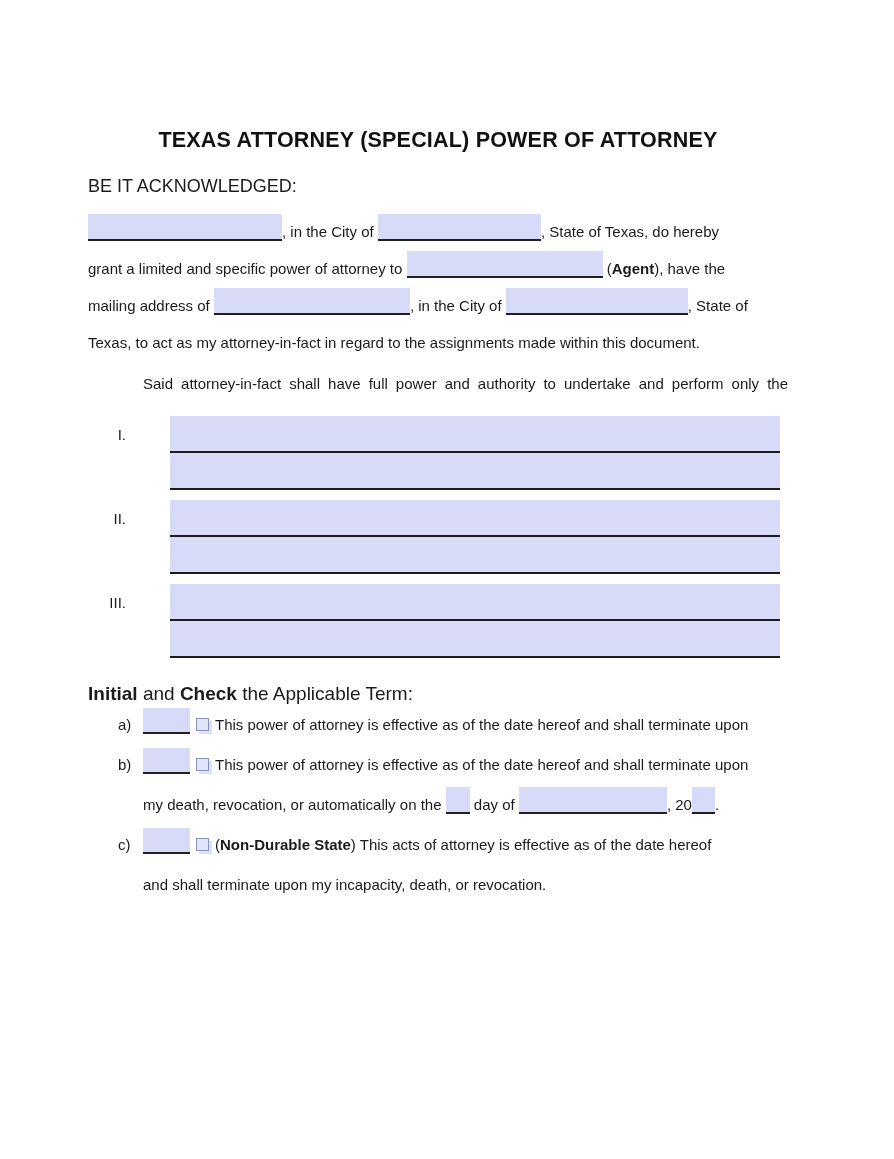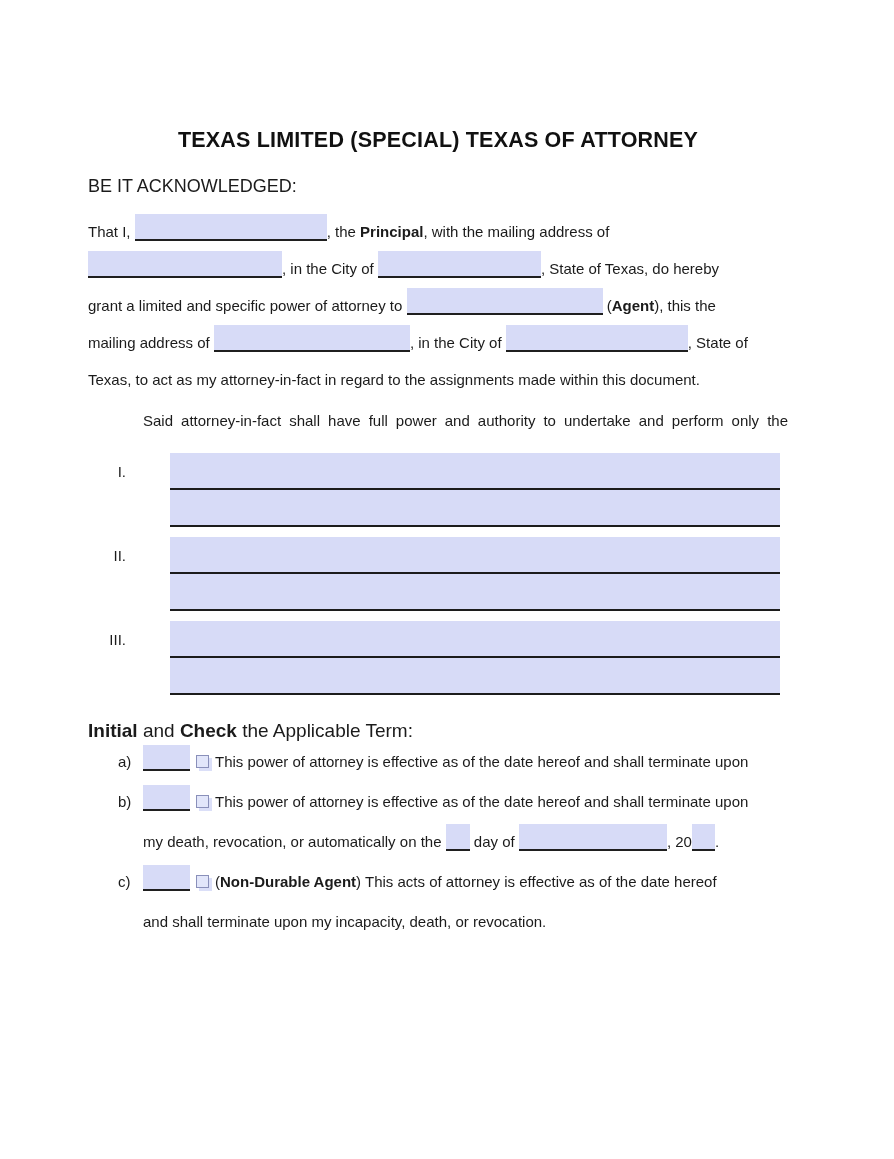--- a/index.html
+++ b/index.html
@@ -68,28 +68,27 @@
     vertical-align: -1px;
     margin: 0 6px 0 6px;
   }
 </style>
 </head>
 <body>
 
 <div class="page">
   <div class="main">
 
-    <h1 class="title">TEXAS LIMITED (SPECIAL) TEXAS OF ATTORNEY</h1>
+    <h1 class="title">TEXAS ATTORNEY (SPECIAL) POWER OF ATTORNEY</h1>
 
     <p class="preamble">BE IT ACKNOWLEDGED:</p>
 
     <div class="para1">
-      <div class="tline"><span>That I, </span><span class="field w-pname"></span><span>, the </span><b>Principal</b><span>, with the mailing address of</span></div>
       <div class="tline"><span class="field w-paddr"></span><span>, in the City of </span><span class="field w-pcity"></span><span>, State of Texas, do hereby</span></div>
-      <div class="tline"><span>grant a limited and specific power of attorney to </span><span class="field w-aname"></span><span> (</span><b>Agent</b><span>), this the</span></div>
+      <div class="tline"><span>grant a limited and specific power of attorney to </span><span class="field w-aname"></span><span> (</span><b>Agent</b><span>), have the</span></div>
       <div class="tline"><span>mailing address of </span><span class="field w-aaddr"></span><span>, in the City of </span><span class="field w-acity"></span><span>, State of</span></div>
       <div class="tline">Texas, to act as my attorney-in-fact in regard to the assignments made within this document.</div>
     </div>
 
     <div class="para2">
       <div class="jline">Said attorney-in-fact shall have full power and authority to undertake and perform only the</div>
     </div>
 
     <div class="acts">
       <div class="act-section">
@@ -116,19 +115,19 @@
     </div>
 
     <div class="terms-heading"><b>Initial</b><span> and </span><b>Check</b><span> the Applicable Term:</span></div>
 
     <div class="terms">
       <div class="term-line"><span class="marker">a)</span><span class="field w-initial"></span><span class="checkbox"></span><span>This power of attorney is effective as of the date hereof and shall terminate upon</span></div>
 
       <div class="term-line"><span class="marker">b)</span><span class="field w-initial"></span><span class="checkbox"></span><span>This power of attorney is effective as of the date hereof and shall terminate upon</span></div>
       <div class="term-line cont"><span>my death, revocation, or automatically on the </span><span class="field w-day"></span><span> day of </span><span class="field w-month"></span><span>, 20</span><span class="field w-year"></span><span>.</span></div>
 
-      <div class="term-line"><span class="marker">c)</span><span class="field w-initial"></span><span class="checkbox"></span><span>(</span><b>Non-Durable Agent</b><span>) This acts of attorney is effective as of the date hereof</span></div>
+      <div class="term-line"><span class="marker">c)</span><span class="field w-initial"></span><span class="checkbox"></span><span>(</span><b>Non-Durable State</b><span>) This acts of attorney is effective as of the date hereof</span></div>
       <div class="term-line cont">and shall terminate upon my incapacity, death, or revocation.</div>
     </div>
 
   </div>
 
 </div>
 
 </body></html>

